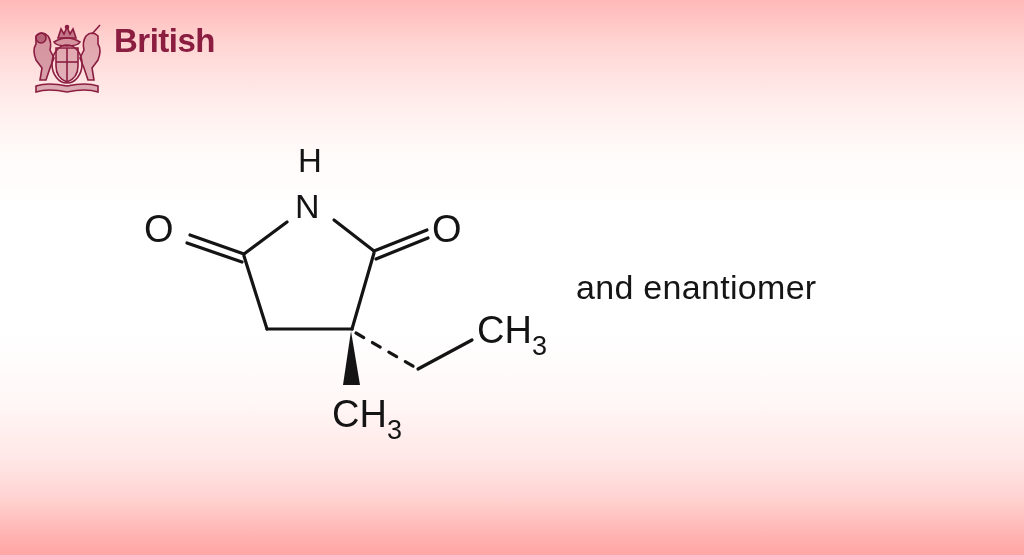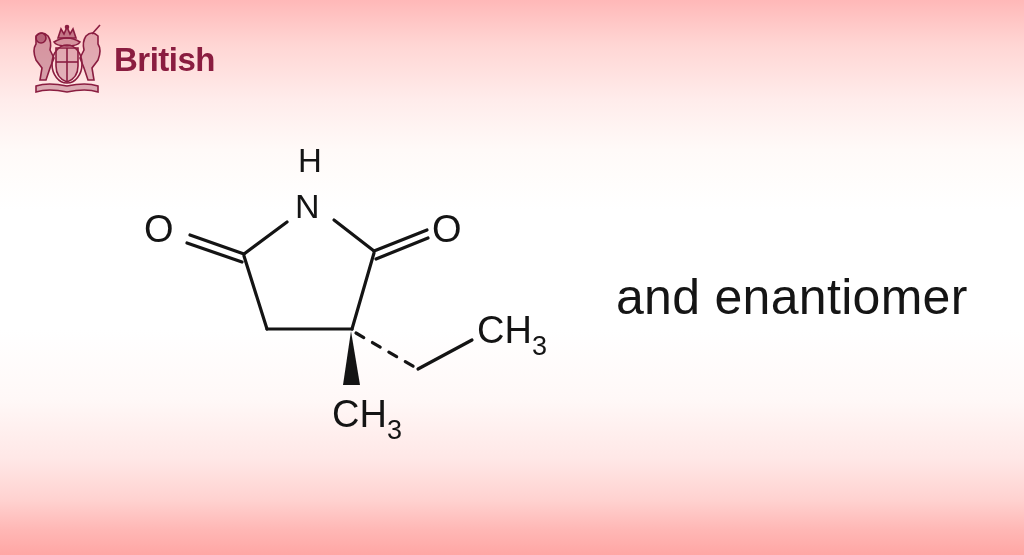--- a/index.html
+++ b/index.html
@@ -4,27 +4,27 @@
 <style>
   html, body { margin:0; padding:0; }
   body {
     width:1024px; height:555px; overflow:hidden; position:relative;
     background: linear-gradient(to bottom,
       #ffb8b8 0px, #ffd6d4 45px, #ffeceb 100px, #fffaf8 150px,
       #ffffff 210px, #ffffff 330px, #fff8f7 400px,
       #ffe7e6 460px, #ffd2d0 500px, #ffb7b5 530px, #ffa6a4 555px);
     font-family: "Liberation Sans", sans-serif;
   }
-  .brand { position:absolute; left:28px; top:24px; display:flex; align-items:center; }
+  .brand { position:absolute; left:28px; top:24px; display:flex; align-items:flex-start; }
   .crest { width:78px; height:72px; }
   .brand-text { margin-left:8px; margin-top:-2px; color:#8a1d40; font-weight:bold;
     font-size:33px; line-height:37px; letter-spacing:-0.5px; }
   .molecule { position:absolute; left:0; top:0; }
   .label { position:absolute; font-family:"Liberation Sans", sans-serif; color:#141414; }
-  .enant { position:absolute; left:616px; top:268px; font-size:50px; color:#151515;
+  .enant { position:absolute; left:576px; top:268px; font-size:34px; color:#151515;
     letter-spacing:0.3px; }
 </style>
 </head>
 <body>
 
 <div class="brand">
   <svg class="crest" viewBox="0 0 78 72">
     <g fill="none" stroke="#8a1d40" stroke-width="1.6">
 
       <path d="M30 14 L33 5 L36 10 L39 3 L42 10 L45 5 L48 14 Z" fill="#8a1d40" fill-opacity="0.5"></path>

